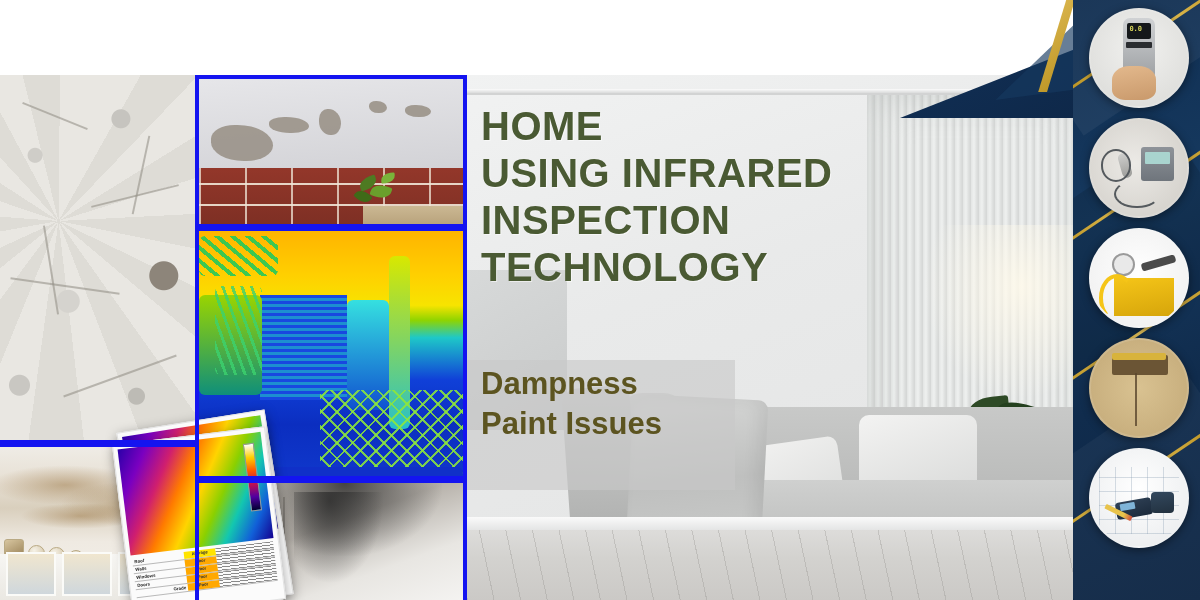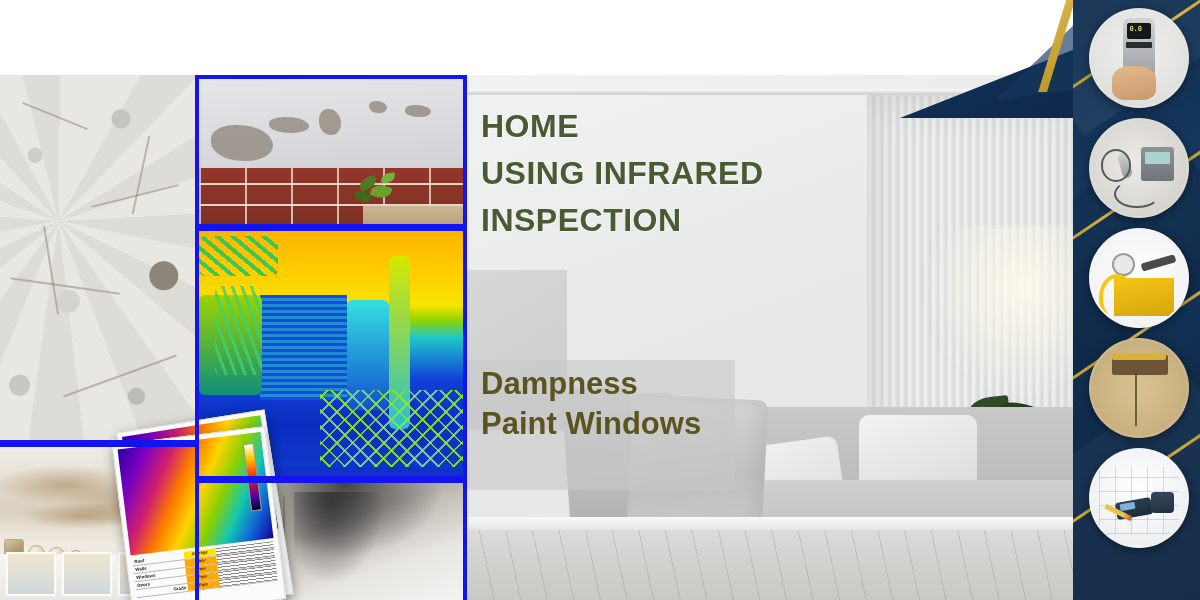--- a/index.html
+++ b/index.html
@@ -128,21 +128,21 @@
   .doc-table{position:absolute;left:5px;bottom:4px;right:5px;top:66%;}
   .dt-row{display:flex;align-items:stretch;border-bottom:1px solid #b9b9b9;}
   .dt-l{width:34%;font-size:4.4px;font-weight:bold;color:#222;padding:1px 2px;}
   .dt-g{width:22%;font-size:4.2px;font-weight:bold;color:#333;text-align:center;}
   .dt-t{flex:1;background:repeating-linear-gradient(180deg,#8a8a8a 0 1px,#fbfbfb 1px 3px);}
   .g-avg{background:#ffe400;}
   .g-poor{background:#ffa800;}
 
   
   .title-wrap{position:absolute;left:481px;top:103px;width:420px;}
-  .title-line{font-size:32px;line-height:47px;font-weight:bold;color:#4a5a33;
+  .title-line{font-size:40px;line-height:47px;font-weight:bold;color:#4a5a33;
         letter-spacing:.5px;text-shadow:1px 1px 0 rgba(255,255,255,.55);}
   .sub-panel{position:absolute;left:467px;top:360px;width:268px;height:130px;
         background:rgba(200,200,200,.62);}
   .sub-wrap{position:absolute;left:481px;top:364px;width:280px;}
   .sub-line{font-size:31px;line-height:40px;font-weight:bold;color:#5c5420;}
 
   
   .sidebar{position:absolute;left:1073px;top:0;width:127px;height:600px;overflow:hidden;
         background:linear-gradient(160deg,#0f2d50 0%,#16395f 35%,#102c4d 65%,#0d2543 100%);}
   .sb-facet{position:absolute;background:rgba(255,255,255,.05);}
@@ -246,26 +246,27 @@
     </div>
 
     <div class="baseboard"></div>
     <div class="floor"></div>
   </div>
 
   <div class="title-wrap">
     <div class="title-line">HOME</div>
     <div class="title-line">USING INFRARED</div>
     <div class="title-line">INSPECTION</div>
+    <div class="title-line">TECHNOLOGY</div>
   </div>
 
   <div class="sub-panel"></div>
   <div class="sub-wrap">
     <div class="sub-line">Dampness</div>
-    <div class="sub-line">Paint Windows</div>
+    <div class="sub-line">Paint Issues</div>
   </div>
 
   <div class="collage">
 
     <div class="cell paint-peel">
       <div class="peel-crack" style="left:20px;top:40px;width:70px;height:2px;transform:rotate(22deg);"></div>
       <div class="peel-crack" style="left:90px;top:120px;width:90px;height:2px;transform:rotate(-14deg);"></div>
       <div class="peel-crack" style="left:10px;top:210px;width:110px;height:2px;transform:rotate(8deg);"></div>
       <div class="peel-crack" style="left:60px;top:300px;width:120px;height:2px;transform:rotate(-20deg);"></div>
       <div class="peel-crack" style="left:140px;top:60px;width:2px;height:80px;transform:rotate(12deg);"></div>

